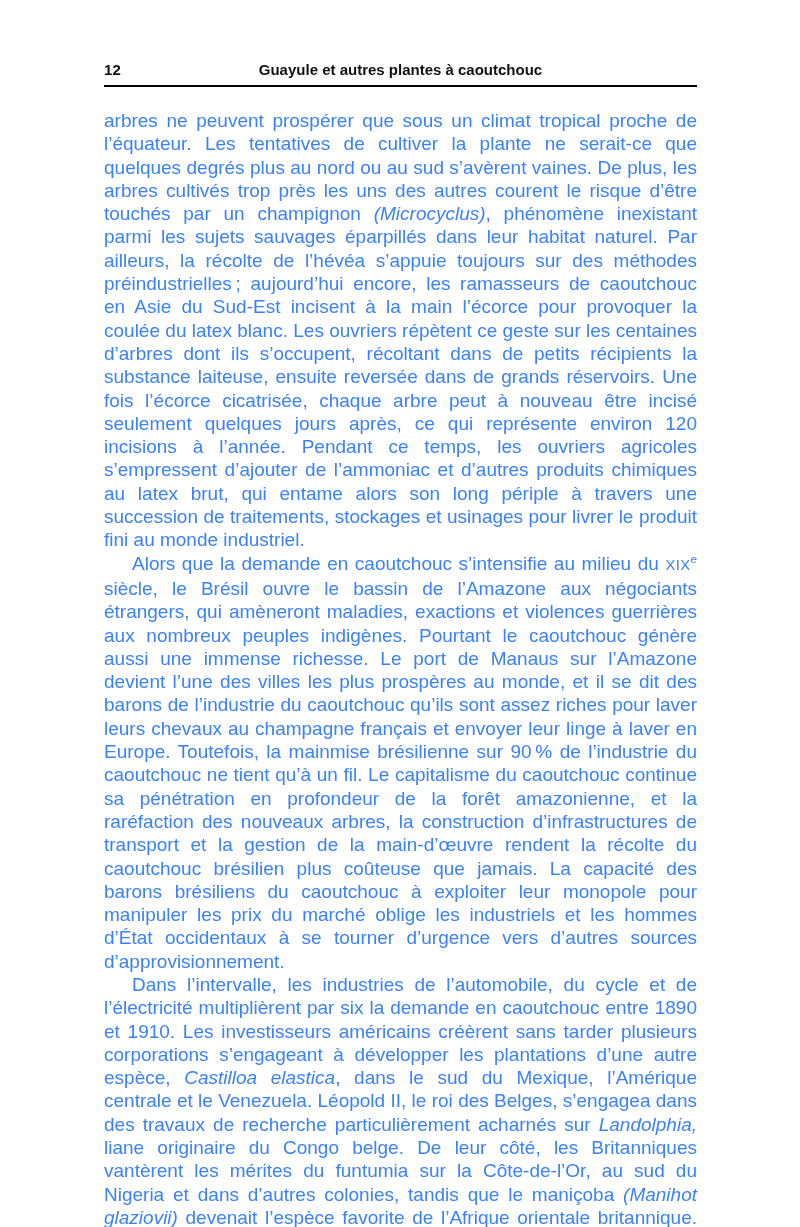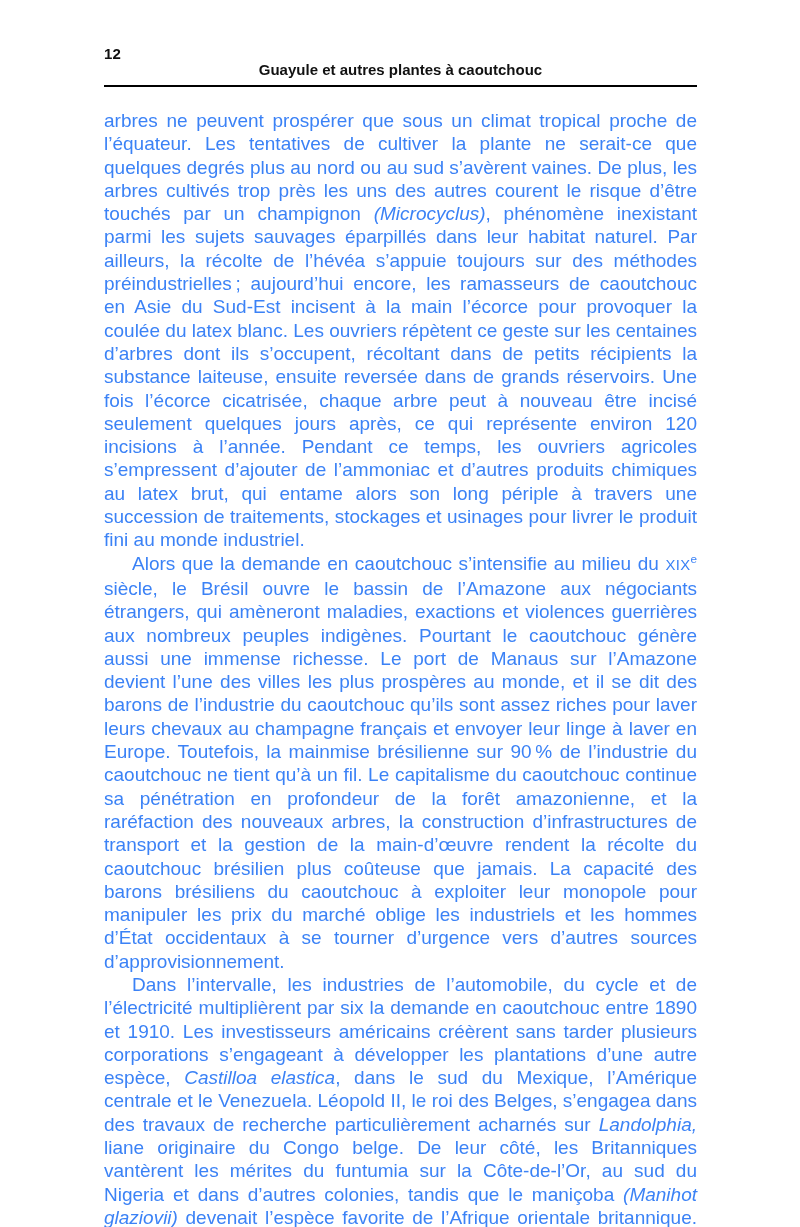--- a/index.html
+++ b/index.html
@@ -24,21 +24,21 @@
     position: relative;
     padding-top: 60px;
     font-family: "Liberation Sans", sans-serif;
     font-size: 15px;
     line-height: 19px;
     color: #111111;
   }
   .page-number {
     position: absolute;
     left: 0;
-    bottom: 16px;
+    bottom: 0;
     font-weight: 700;
     letter-spacing: 0.2px;
   }
   .running-title {
     display: block;
     text-align: center;
     font-weight: 700;
   }
   .header-rule {
     margin-top: 6px;

